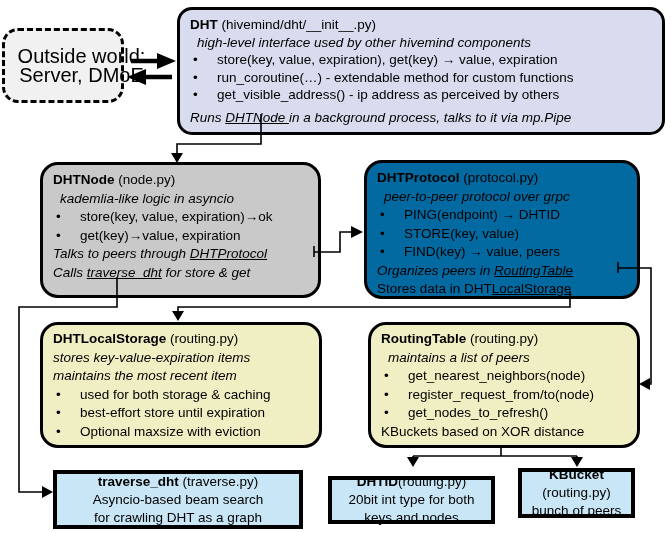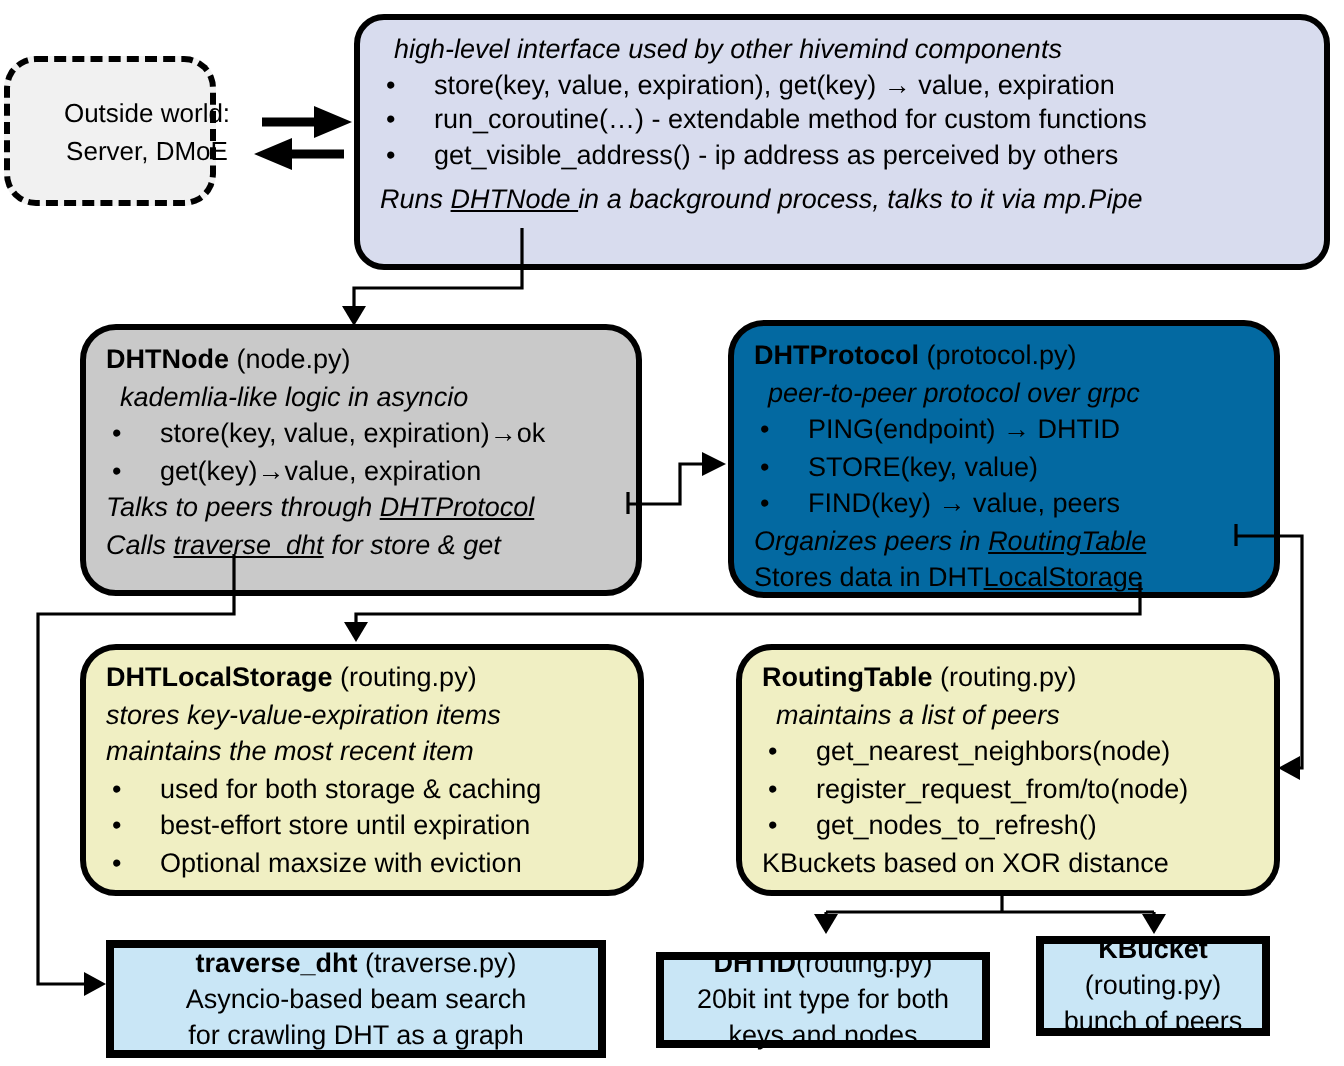--- a/index.html
+++ b/index.html
@@ -16,21 +16,21 @@
   .line{line-height:18.5px;white-space:nowrap;}
   .center .line{line-height:18px;}
   #dht .line{line-height:17.5px;}
   .b{font-weight:bold;}
   .i{font-style:italic;}
   .u{text-decoration:underline;}
   .bullet{display:inline-block;width:24px;padding-left:3px;}
   .gap{margin-top:5px;}
   .indent{padding-left:7px;}
 
-  #outside-world{left:2px;top:28px;width:106px;height:75px;border:3px dashed #000;border-radius:16px;font-size:13px;padding-left:39px;}
+  #outside-world{left:2px;top:28px;width:122px;height:75px;border:3px dashed #000;border-radius:16px;font-size:20px;padding-left:39px;}
   #outside-world .line{line-height:19px;}
   #dht{left:177px;top:7px;width:488px;height:128px;border-radius:15px;padding-top:6px;}
   #dhtnode{left:40px;top:162px;width:281px;height:136px;padding-top:6px;}
   #dhtprotocol{left:364px;top:160px;width:276px;height:139px;padding-top:6px;}
   #dhtlocalstorage{left:40px;top:322px;width:282px;height:126px;}
   #routingtable{left:368px;top:322px;width:272px;height:126px;}
   #traverse-dht{left:53px;top:470px;width:250px;height:59px;}
   #dhtid{left:328px;top:476px;width:167px;height:48px;}
   #kbucket{left:518px;top:468px;width:117px;height:50px;}
 
@@ -43,20 +43,21 @@
 <body>
 
 <div class="canvas">
 
   <div class="box center" id="outside-world" style="background: rgb(241, 241, 241);">
       <div class="line"><span class="">Outside world:</span></div>
       <div class="line"><span class="">Server, DMoE</span></div>
     </div>
 
   <div class="box" id="dht" style="background: rgb(216, 220, 238);">
+      <div class="line"><span class="b ">DHT</span><span class=""> (hivemind/dht/__init__.py)</span></div>
       <div class="line indent"><span class="i ">high-level interface used by other hivemind components</span></div>
       <div class="line"><span class="bullet">•</span><span class="">store(key, value, expiration), get(key) → value, expiration</span></div>
       <div class="line"><span class="bullet">•</span><span class="">run_coroutine(…) - extendable method for custom functions</span></div>
       <div class="line"><span class="bullet">•</span><span class="">get_visible_address() - ip address as perceived by others</span></div>
       <div class="line gap"><span class="i ">Runs </span><span class="i u ">DHTNode </span><span class="i ">in a background process, talks to it via mp.Pipe</span></div>
     </div>
 
   <div class="box" id="dhtnode" style="background: rgb(201, 201, 201);">
       <div class="line"><span class="b ">DHTNode</span><span class=""> (node.py)</span></div>
       <div class="line indent"><span class="i ">kademlia-like logic in asyncio</span></div>

